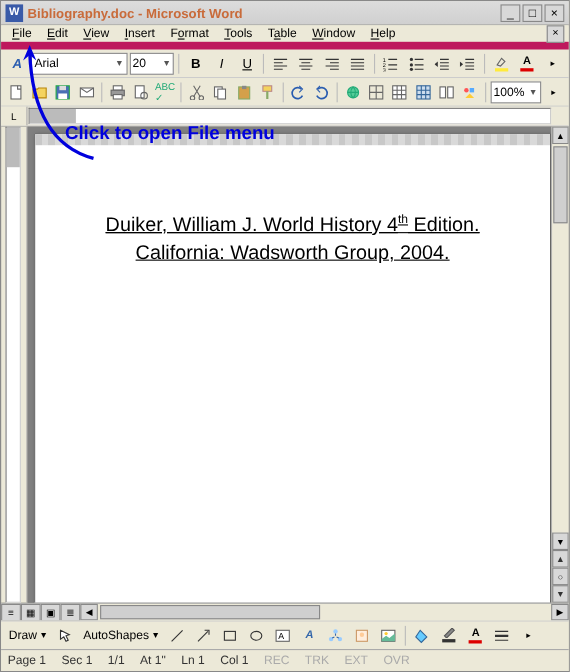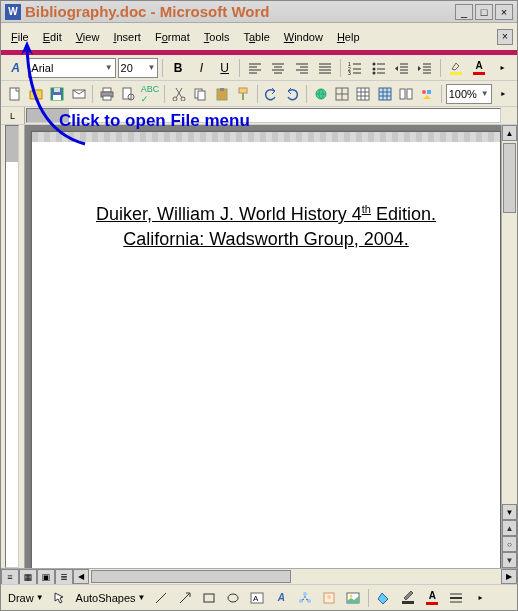--- a/index.html
+++ b/index.html
@@ -1,23 +1,23 @@
 <!DOCTYPE html>
 <html><head>
 <meta charset="utf-8">
 <style>
   * { box-sizing: border-box; margin: 0; padding: 0; }
   body { font-family: Tahoma, Arial, sans-serif; font-size: 11px; background: #fff; }
   .window { width: 518px; height: 611px; border: 1px solid #888; display: flex; flex-direction: column; background: #ece9d8; position: relative; }
   .titlebar { height: 22px; background: linear-gradient(#dcdcdc,#d0d0d0); display: flex; align-items: center; padding: 0 4px; border-bottom: 1px solid #aaa; }
   .titlebar .app-icon { width: 16px; height: 16px; background: #395aa8; color:#fff; font-size:10px; display:flex;align-items:center;justify-content:center; font-weight:bold; margin-right:4px;}
-  .titlebar .title { color: #c96b3a; font-weight: bold; font-size: 15px; flex:1; }
+  .titlebar .title { color: #c96b3a; font-weight: bold; font-size: 12px; flex:1; }
   .titlebar .winbtns { display:flex; gap:2px; }
   .titlebar .winbtn { width:18px; height:16px; background:#d8d8d8; border:1px solid #888; display:flex;align-items:center;justify-content:center; font-size:11px; cursor:pointer;}
-  .menubar { height: 32px; display:flex; align-items:center; padding: 0 4px; gap:2px; background:#ece9d8; border-bottom:5px solid #be185d; position:relative;}
+  .menubar { height: 22px; display:flex; align-items:center; padding: 0 4px; gap:2px; background:#ece9d8; border-bottom:7px solid #be185d; position:relative;}
   .menubar .mitem { padding: 2px 6px; cursor:pointer; }
   .menubar .mitem u { text-decoration: underline; }
   .menubar .close-doc { margin-left:auto; width:16px;height:16px; border:1px solid #888; background:#d8d8d8; display:flex;align-items:center;justify-content:center; font-size:10px; cursor:pointer;}
   .toolbar { height: 26px; display:flex; align-items:center; padding:0 4px; gap:2px; background:#ece9d8; border-bottom:1px solid #ccc; }
   .tbtn { width:22px; height:22px; border:1px solid transparent; display:flex; align-items:center; justify-content:center; cursor:pointer; font-size:12px; }
   .tsep { width:1px; height:18px; background:#bbb; margin:0 2px; }
   .combo { height:20px; border:1px solid #888; background:#fff; display:flex; align-items:center; padding:0 2px; font-size:11px; }
   .combo .arrow { margin-left:auto; font-size:8px; padding-left:3px; color:#555;}
   .font-combo { width:90px; }
   .size-combo { width:42px; }
@@ -442,20 +442,32 @@
       </div>
     <div class="tbtn">
         <svg class="ic" viewBox="0 0 14 14">
           <path d="M1 3h12M1 7h12M1 11h12" stroke="#333" stroke-width="1"></path>
           <path d="M1 7h12" stroke="#333" stroke-width="2"></path>
         </svg>
       </div>
     <div class="tbtn" style="font-size:8px;">▸</div>
   </div>
 
+  <div class="statusbar">
+    <span>Page  1</span>
+    <span>Sec 1</span>
+    <span>1/1</span>
+    <span>At  1"</span>
+    <span>Ln  1</span>
+    <span>Col  1</span>
+    <span class="dim">REC</span>
+    <span class="dim">TRK</span>
+    <span class="dim">EXT</span>
+    <span class="dim">OVR</span>
+  </div>
 
   <svg class="arrow-svg" width="100" height="120">
     <path d="M 70 105 Q 15 90 12 8" fill="none" stroke="#0000dd" stroke-width="3"></path>
     <path d="M 12 2 L 6 16 L 12 11 L 18 16 Z" fill="#0000dd"></path>
   </svg>
   <div class="annotation">Click to open File menu</div>
 
 </div>
 
 </body></html>

